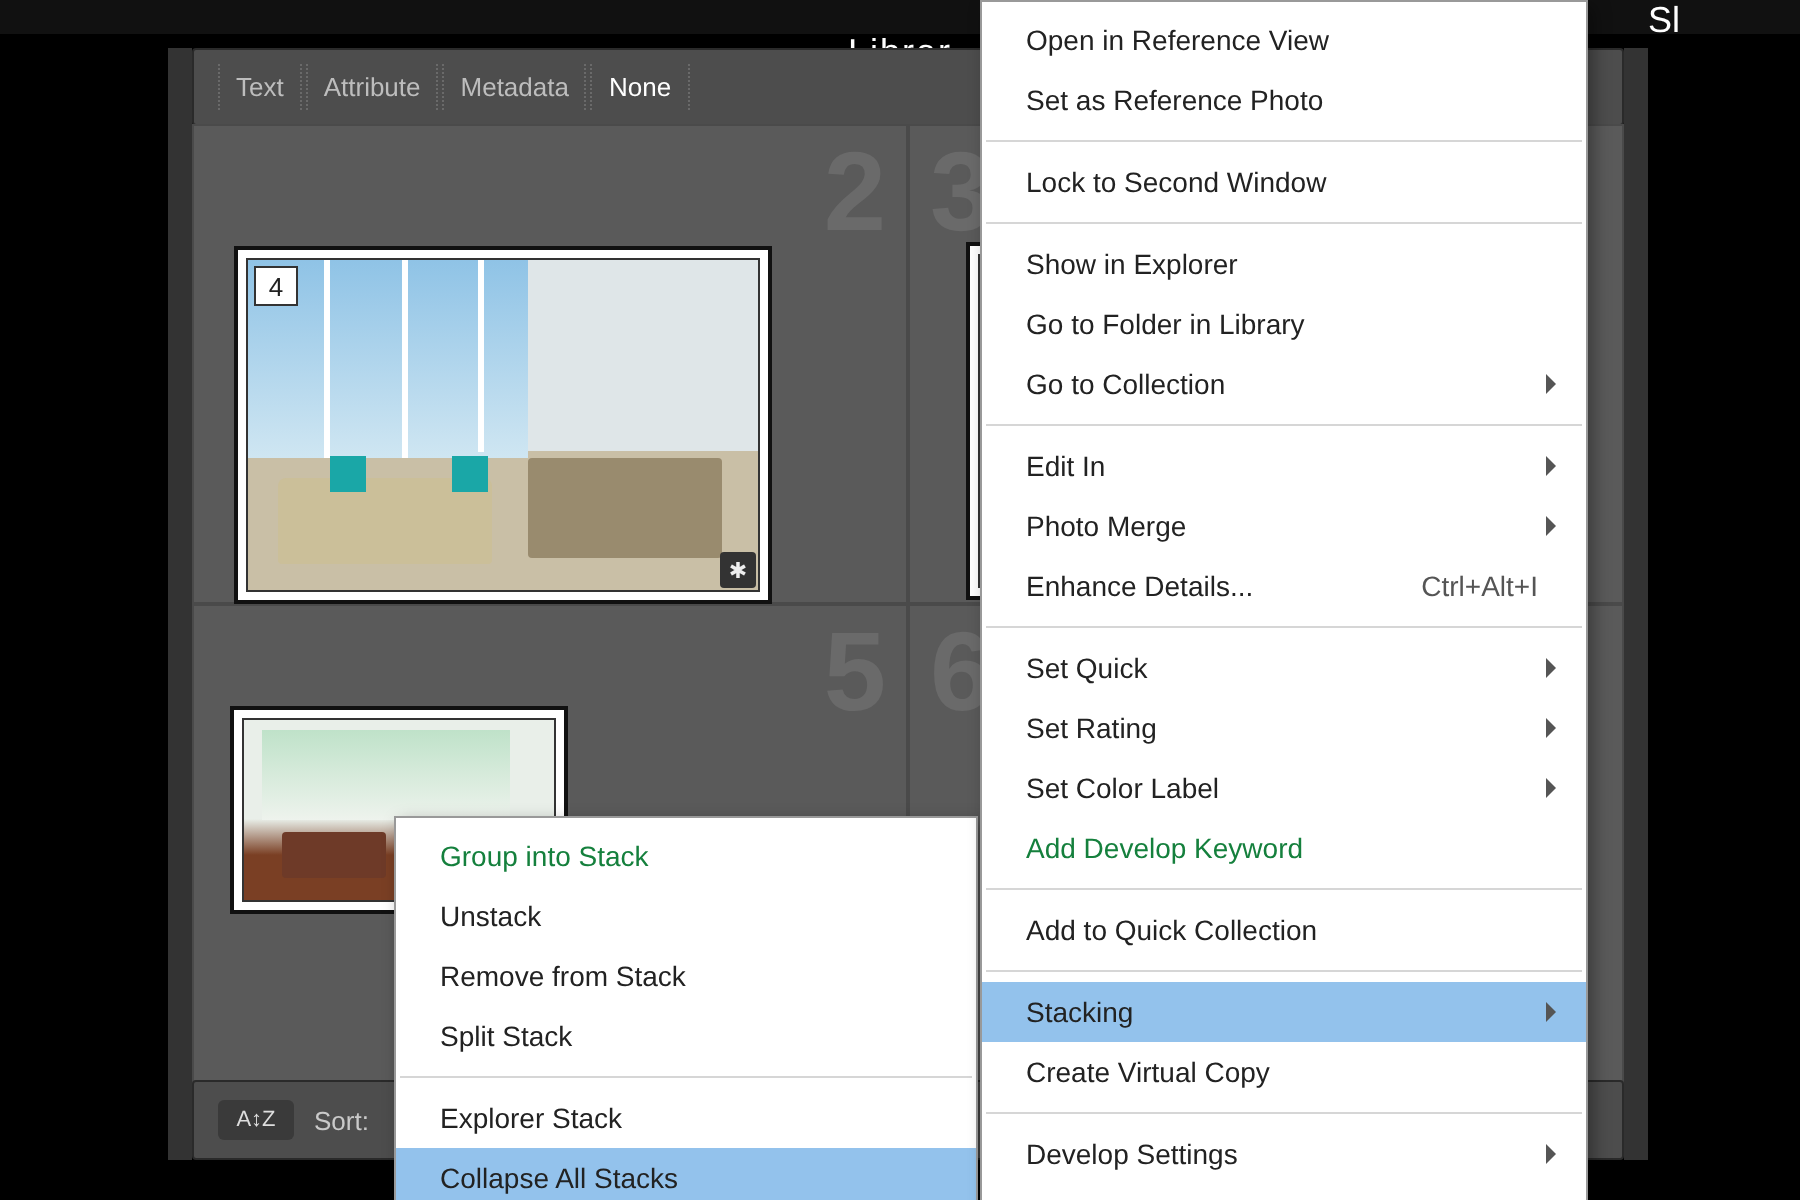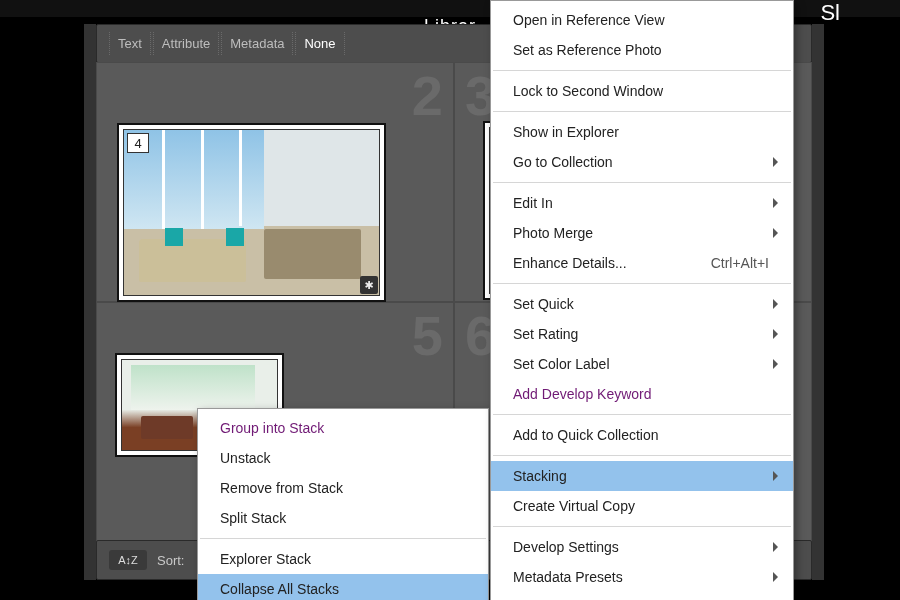--- a/index.html
+++ b/index.html
@@ -30,35 +30,35 @@
   .thumb.t2 .inner{background:linear-gradient(#eef3ed 0 65%,#a5865f 65% 100%);}
   .thumb.t3{left:18px;top:50px;width:165px;height:100px;}
   .thumb.t3 .inner{background:linear-gradient(#e9efe9 0 55%,#7a3f24 75% 100%);}
   .sortbar{position:absolute;left:96px;right:88px;bottom:20px;height:38px;background:#4d4d4d;border:1px solid #2a2a2a;display:flex;align-items:center;padding:0 12px;gap:10px;color:#c9c9c9;border-radius:2px;font-size:13px;}
   .sorticon{width:38px;height:20px;background:#3a3a3a;border-radius:3px;display:flex;align-items:center;justify-content:center;color:#ddd;font-size:11px;}
   .rail{position:absolute;top:24px;bottom:20px;width:12px;background:#333;}
   .rail.left{left:84px;}
   .rail.right{right:76px;}
   .menu{position:absolute;background:#fff;border:1px solid #999;box-shadow:3px 3px 8px rgba(0,0,0,.35);padding:4px 0;color:#222;}
   .menu .item{padding:6px 26px 6px 22px;white-space:nowrap;position:relative;line-height:18px;}
-  .menu .item.disabled{color:#701a75;}
+  .menu .item.disabled{color:#15803d;}
   .menu .item.hi{background:#93c2ec;}
   .menu .sep{height:1px;margin:5px 2px;background:#d6d6d6;}
   .menu .sub::after{content:"";position:absolute;right:10px;top:50%;transform:translateY(-50%);border:5px solid transparent;border-left-color:#555;}
   .menu .shortcut{position:absolute;right:24px;color:#555;}
   .submenu{left:197px;top:408px;width:290px;height:200px;overflow:hidden;}
   .mainmenu{left:490px;top:0px;width:302px;height:600px;overflow:hidden;}
 </style>
 </head>
 <body>
 
 <div class="app">
   <div class="topbar"></div>
   <div class="module">Librar</div>
-  <div style="position:absolute;top:0;right:60px;color:#fff;font-size:22px;">Sl</div>
+  <div style="position:absolute;top:0;right:60px;color:#fff;font-size:18px;">Sl</div>
 
   <div class="rail left"></div>
   <div class="rail right"></div>
 
   <div class="filterbar">
     <div class="ftab">Text</div>
     <div class="ftab">Attribute</div>
     <div class="ftab">Metadata</div>
     <div class="ftab none">None</div>
   </div>
@@ -123,20 +123,21 @@
 
   </div>
 
   <div class="menu mainmenu">
     <div class="item">Open in Reference View</div>
     <div class="item">Set as Reference Photo</div>
     <div class="sep"></div>
     <div class="item">Lock to Second Window</div>
     <div class="sep"></div>
     <div class="item">Show in Explorer</div>
+    <div class="item">Go to Folder in Library</div>
     <div class="item sub">Go to Collection</div>
     <div class="sep"></div>
     <div class="item sub">Edit In</div>
     <div class="item sub">Photo Merge</div>
     <div class="item"><span>Enhance Details...</span><span class="shortcut">Ctrl+Alt+I</span></div>
     <div class="sep"></div>
     <div class="item sub">Set Quick</div>
     <div class="item sub">Set Rating</div>
     <div class="item sub">Set Color Label</div>
     <div class="item disabled">Add Develop Keyword</div>

